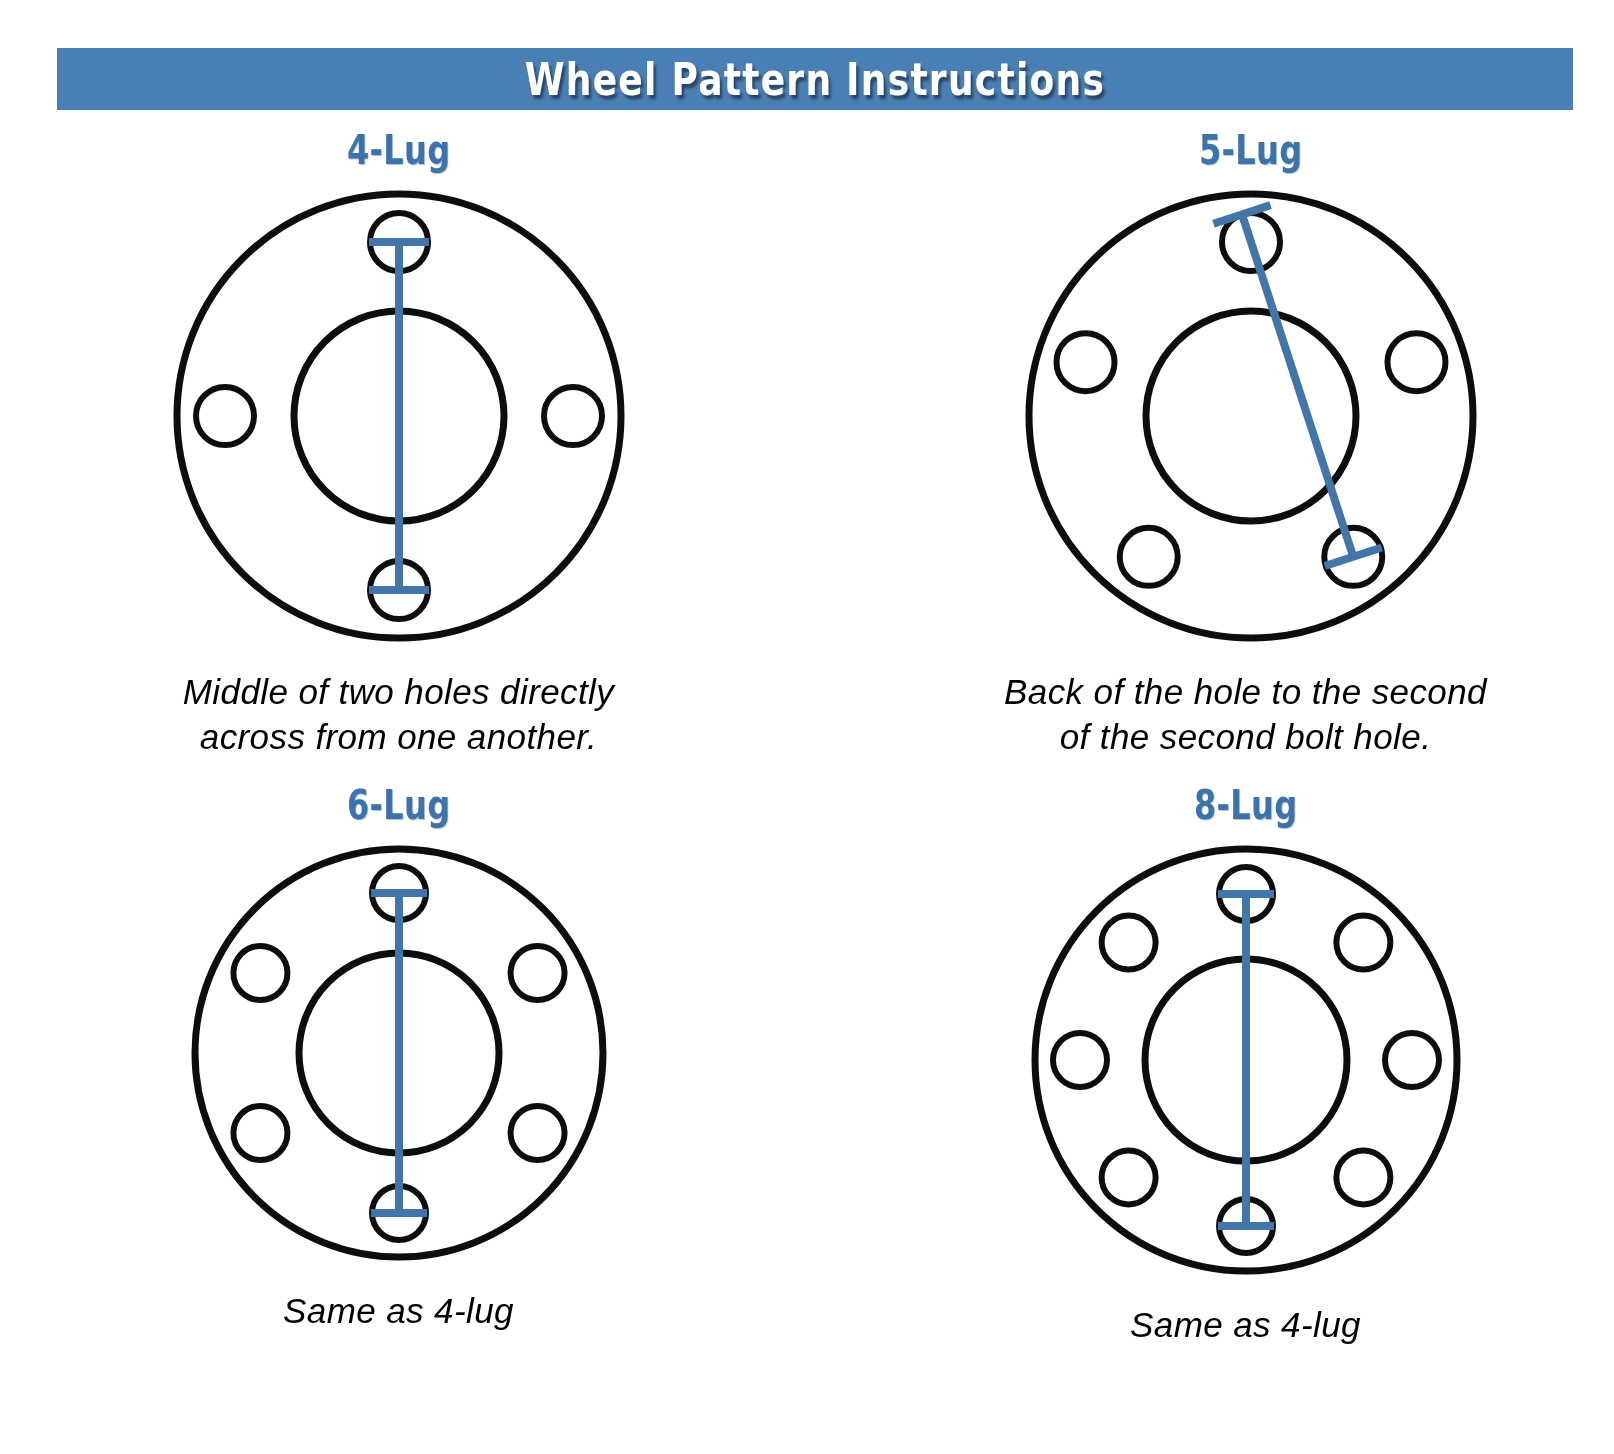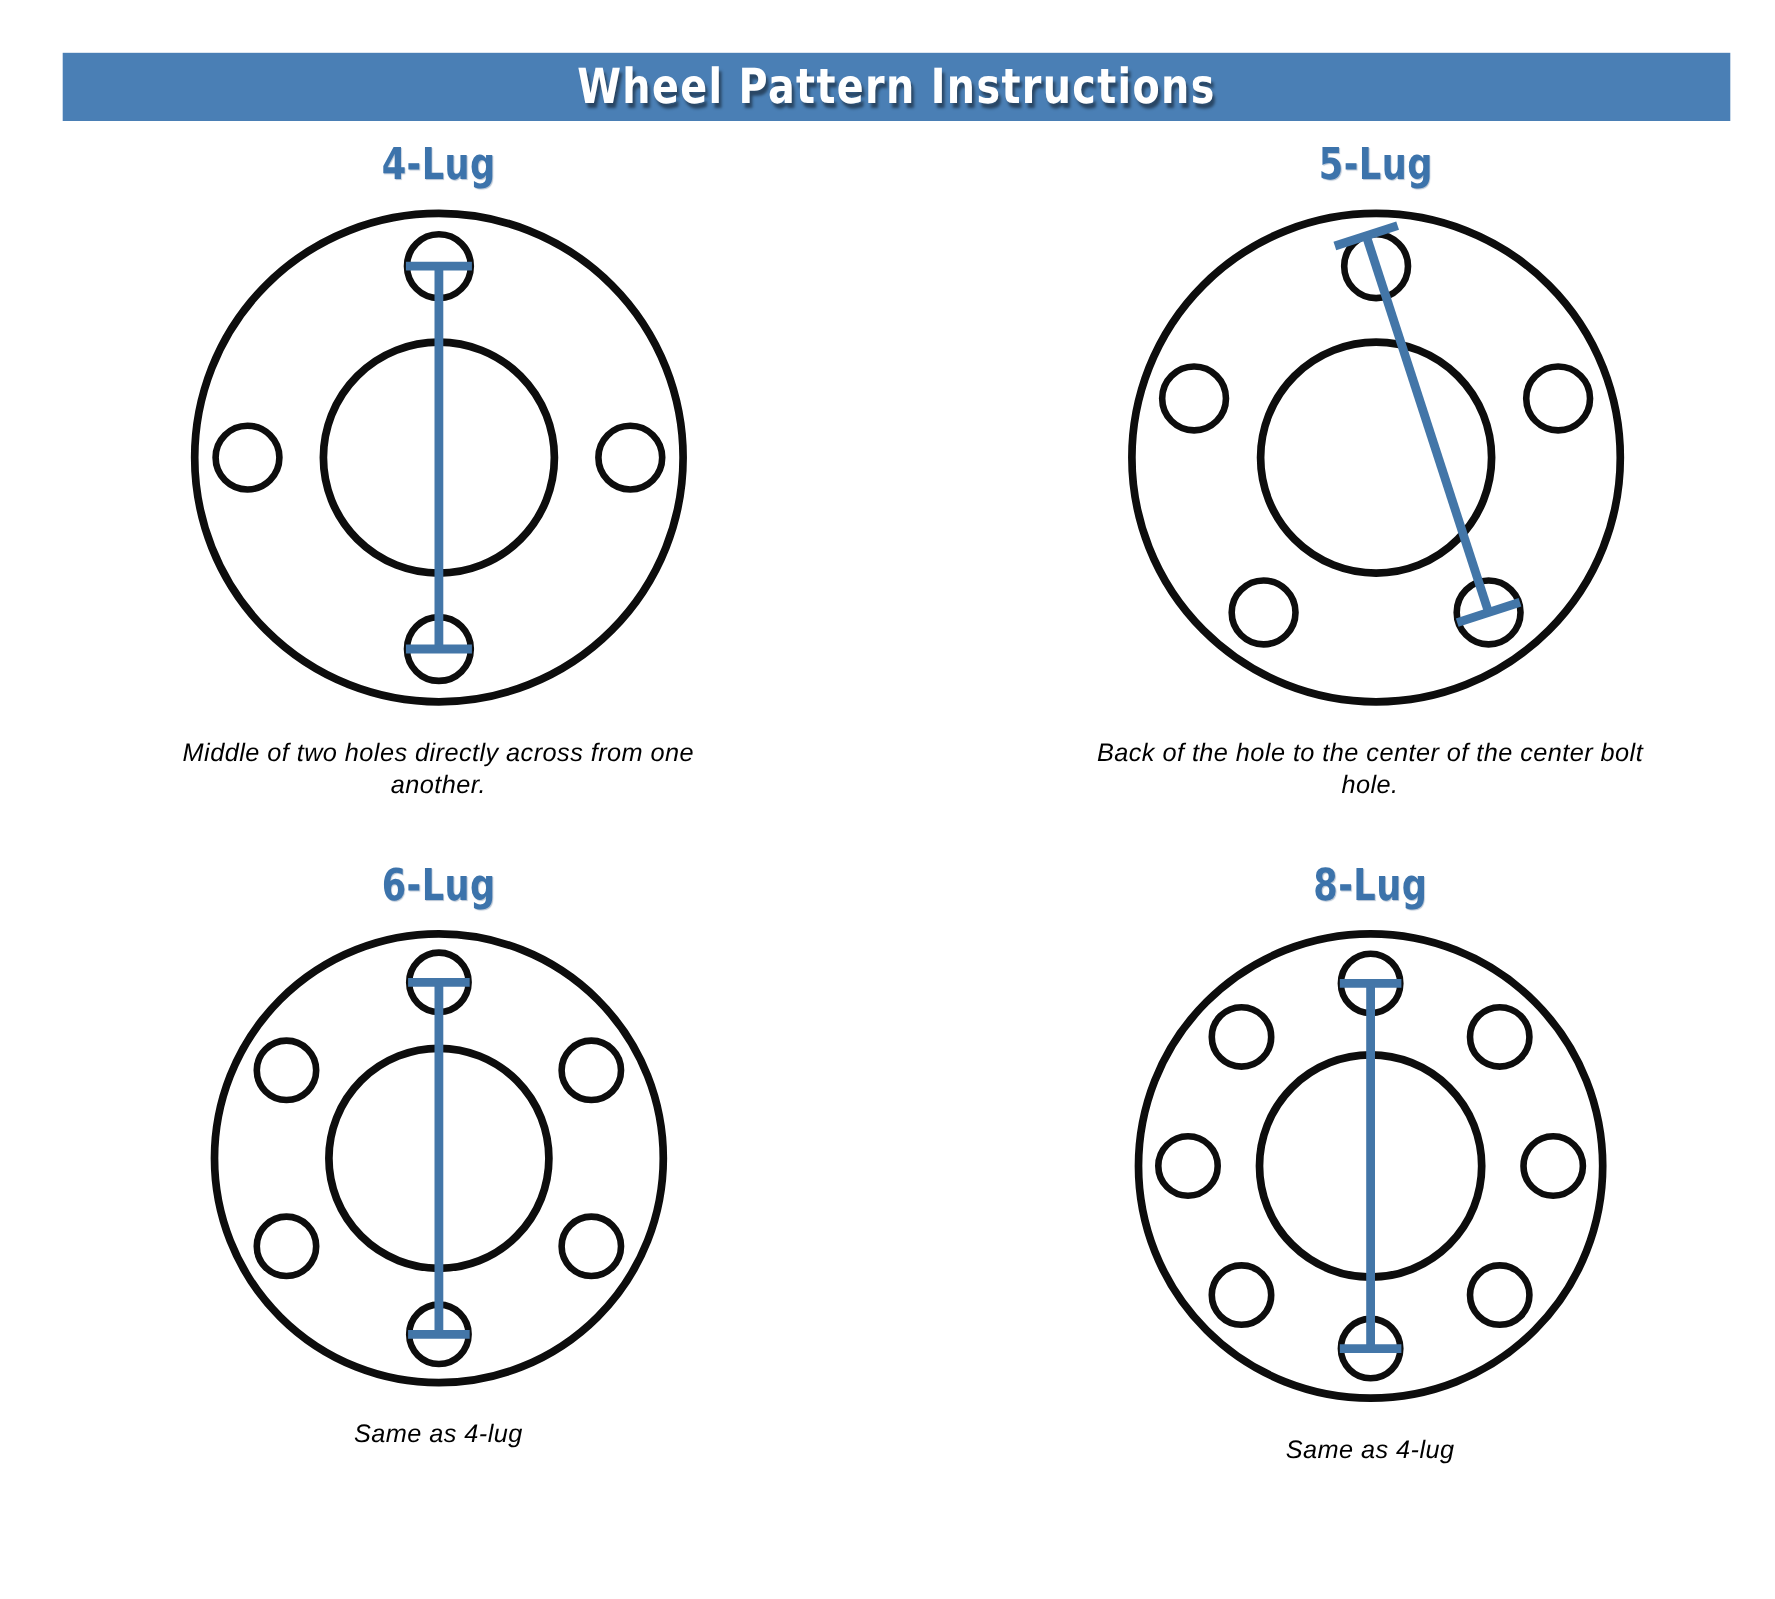--- a/index.html
+++ b/index.html
@@ -69,21 +69,21 @@
     margin: 0;
     height: 46px;
     text-shadow: 1px 1px 1px rgba(90,120,155,0.45);
   }
   .wheel-svg {
     display: block;
   }
   .panel-caption {
     font-family: "Liberation Sans", sans-serif;
     font-style: italic;
-    font-size: 23px;
+    font-size: 35px;
     color: #000000;
     text-align: center;
     line-height: 1.28;
     letter-spacing: 0.4px;
     max-width: 520px;
     margin: 0;
   }
 
   
   #panel-4lug .panel-title { margin-left: -10px; }
@@ -141,21 +141,21 @@
           <circle cx="342.27463389889033" cy="380.76895702124085" r="29" fill="none" stroke="#0D0D0D" stroke-width="6"></circle>
           <circle cx="137.7253661011097" cy="380.76895702124085" r="29" fill="none" stroke="#0D0D0D" stroke-width="6"></circle>
           <circle cx="74.5161661646433" cy="186.2310429787591" r="29" fill="none" stroke="#0D0D0D" stroke-width="6"></circle>
           <g>
             <line x1="231.03850716312652" y1="38.419361027440544" x2="342.27463389889033" y2="380.76895702124085" stroke="#4376A8" stroke-width="8" stroke-linecap="butt"></line>
             <line x1="202.50681167427192" y1="47.68987085868896" x2="259.57020265198116" y2="29.148851196192123" stroke="#4376A8" stroke-width="8" stroke-linecap="butt"></line>
             <line x1="313.7429384100357" y1="390.0394668524893" x2="370.80632938774494" y2="371.4984471899924" stroke="#4376A8" stroke-width="8" stroke-linecap="butt"></line>
           </g>
         </svg>
       </div>
-    <div class="panel-caption">Back of the hole to the center of the center bolt hole.</div>
+    <div class="panel-caption">Back of the hole to the second of the second bolt hole.</div>
   </div>
 
   <div class="panel" id="panel-6lug">
     <div class="panel-title">6-Lug</div>
     <div class="wheel-host">
         <svg width="444" height="444" viewBox="0 0 444 444" class="wheel-svg">
           <circle cx="222" cy="222" r="204" fill="none" stroke="#0D0D0D" stroke-width="7"></circle>
           <circle cx="222" cy="222" r="100" fill="none" stroke="#0D0D0D" stroke-width="7"></circle>
           <circle cx="222" cy="62" r="27" fill="none" stroke="#0D0D0D" stroke-width="6"></circle>
           <circle cx="360.5640646055102" cy="142" r="27" fill="none" stroke="#0D0D0D" stroke-width="6"></circle>

